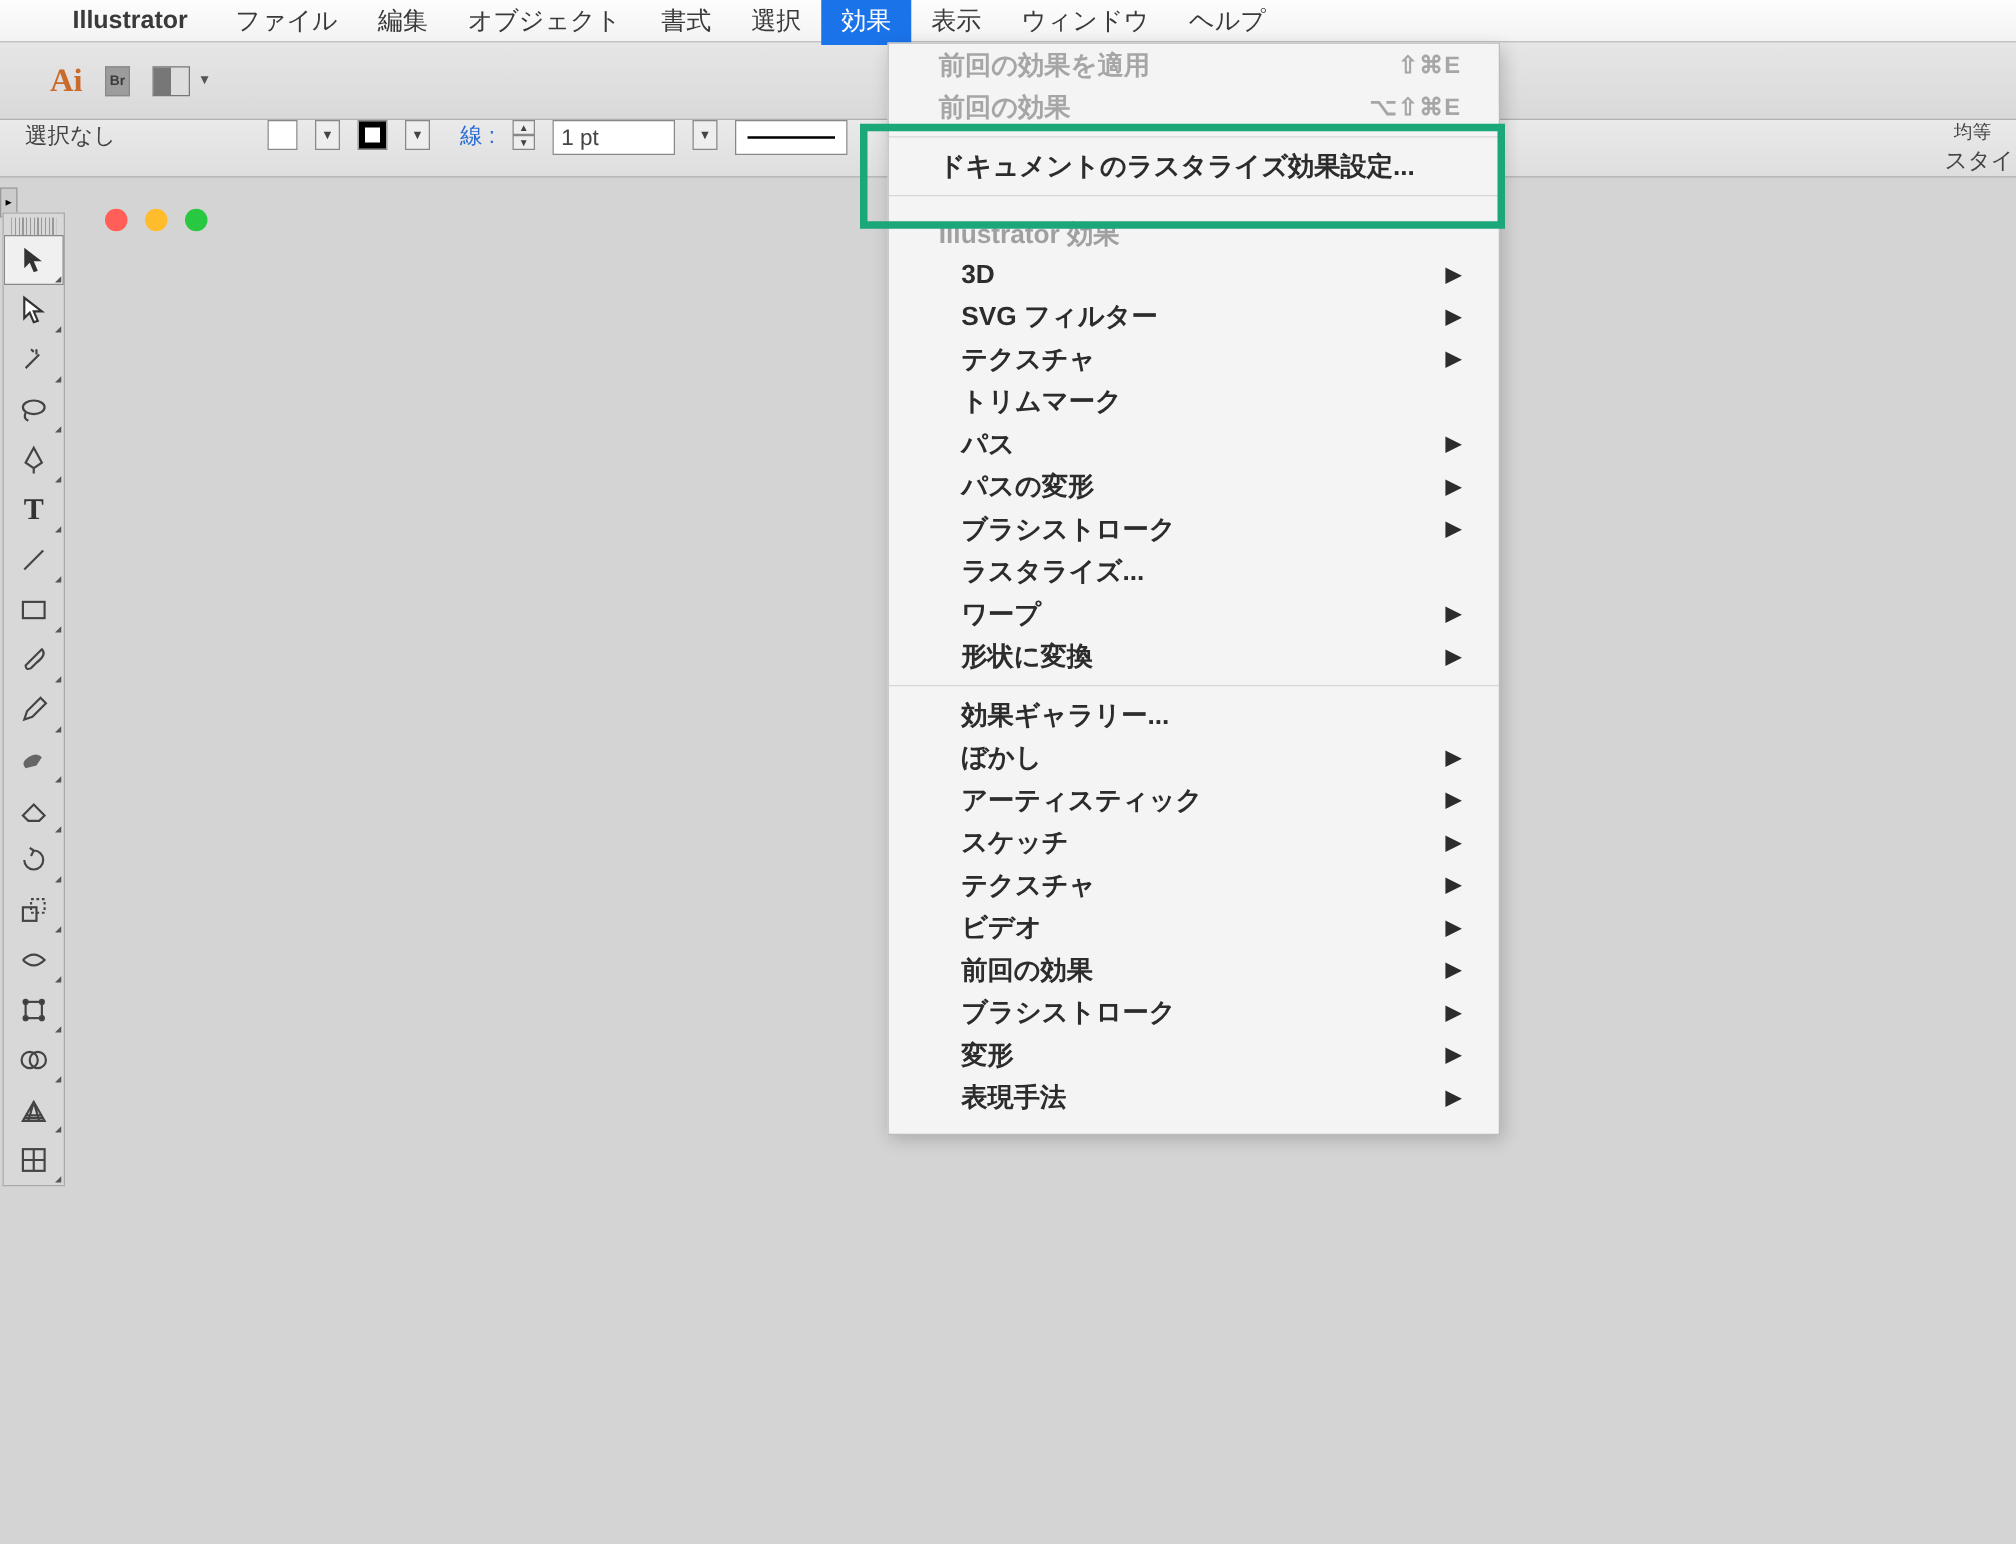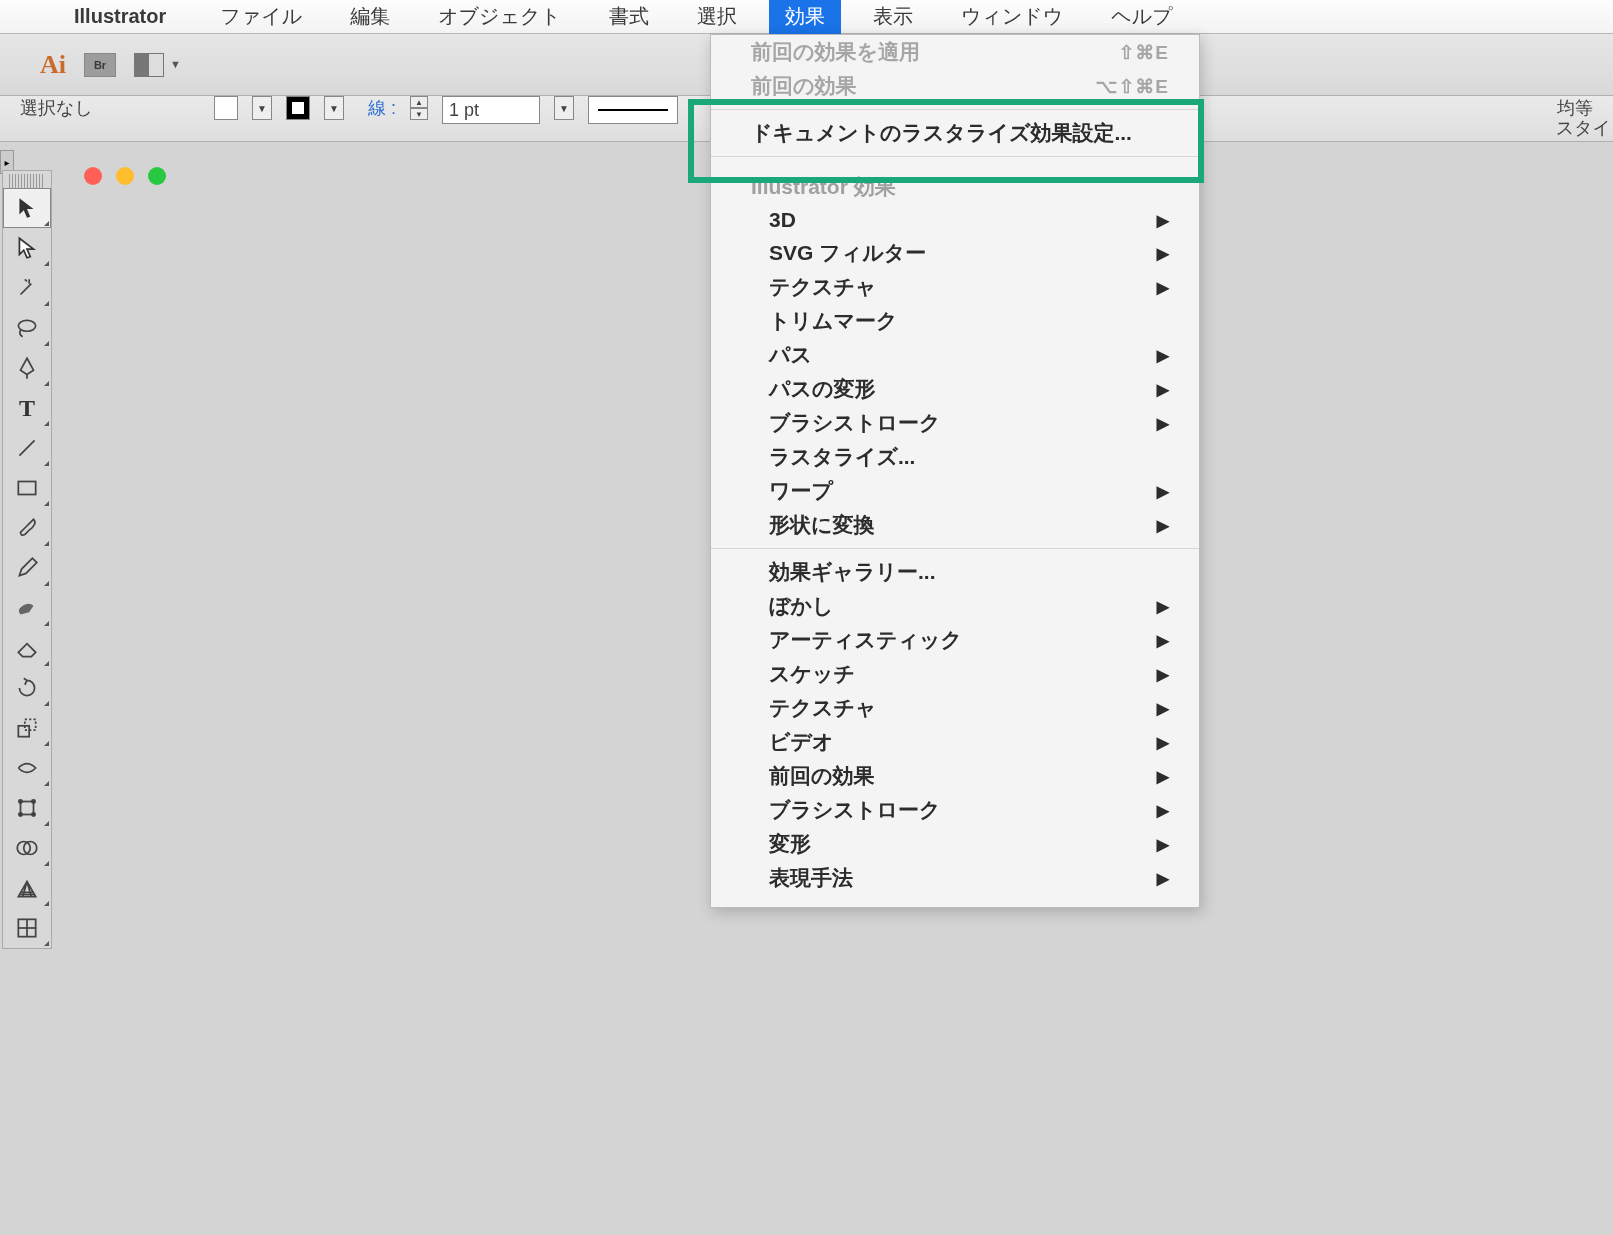--- a/index.html
+++ b/index.html
@@ -1,45 +1,45 @@
 <!DOCTYPE html>
 <html><head>
 <meta charset="utf-8">
 <style>
 * { margin: 0; padding: 0; box-sizing: border-box; font-family: -apple-system, "Hiragino Kaku Gothic ProN", "Helvetica Neue", sans-serif; }
 body { background: #d4d4d4; width: 1613px; height: 1235px; overflow: hidden; position: relative; }
 
 
-.menubar { background: linear-gradient(#fdfdfd, #f3f3f3); height: 34px; display: flex; align-items: center; padding-left: 30px; border-bottom: 1px solid #b8b8b8; font-size: 20px; color: #3a3a3a; gap: 16px; }
+.menubar { background: linear-gradient(#fdfdfd, #f3f3f3); height: 34px; display: flex; align-items: center; padding-left: 30px; border-bottom: 1px solid #b8b8b8; font-size: 20px; color: #3a3a3a; }
 .menubar .apple { font-size: 22px; margin-right: 28px; }
 .menubar .app-name { font-weight: 700; margin-right: 22px; }
 .menubar .mitem { padding: 6px 16px; cursor: default; }
 .menubar .mitem.active { background: #1a73e8; color: #fff; }
 
 
 .appbar { background: linear-gradient(#e6e6e6, #d9d9d9); height: 62px; display: flex; align-items: center; padding-left: 40px; gap: 18px; border-bottom: 1px solid #b0b0b0; }
 .ai-logo { font-family: Georgia, serif; font-weight: 700; font-size: 26px; color: #c96b2a; }
-.br-logo { width: 32px; height: 24px; background: #9c9c9c; display: flex; align-items: center; justify-content: center; font-size: 11px; font-weight: 700; color: #3a3a3a; border: 1px solid #888; }
+.br-logo { width: 20px; height: 24px; background: #9c9c9c; display: flex; align-items: center; justify-content: center; font-size: 11px; font-weight: 700; color: #3a3a3a; border: 1px solid #888; }
 .panel-icon { width: 30px; height: 24px; background: linear-gradient(to right, #777 50%, #ddd 50%); border: 1px solid #777; position: relative; }
 .panel-icon::after { content: "▼"; position: absolute; right: -18px; top: 4px; font-size: 11px; color: #555; }
 
 
 .controlbar { background: linear-gradient(#eaeaea, #dedede); height: 46px; display: flex; align-items: flex-start; padding: 0 20px; gap: 14px; border-bottom: 1px solid #b0b0b0; font-size: 18px; color: #444; }
 .sel-status { min-width: 180px; }
 .swatch { width: 24px; height: 24px; border: 1px solid #888; }
 .swatch.white { background: #fff; }
 .swatch.stroke { background: #fff; box-shadow: inset 0 0 0 5px #000; }
 .dd-btn { width: 20px; height: 24px; border: 1px solid #888; background: #eee; display: flex; align-items: center; justify-content: center; font-size: 10px; }
 .stroke-lbl { color: #2a6cd6; margin-left: 10px; }
 .spin { display: flex; flex-direction: column; }
 .spin div { width: 18px; height: 12px; border: 1px solid #888; background: #eee; font-size: 8px; display: flex; align-items: center; justify-content: center; }
 .pt-field { width: 98px; height: 28px; border: 1px solid #888; background: #fff; padding: 0 6px; font-size: 18px; display: flex; align-items: center; }
 .line-prev { width: 90px; height: 28px; border: 1px solid #888; background: #fff; display: flex; align-items: center; justify-content: center; }
 .line-prev::before { content: ""; width: 70px; height: 2px; background: #000; }
-.trailing { margin-left: auto; font-size: 18px; }
+.trailing { margin-left: auto; font-size: 15px; }
 
 
 .expand-tab { position: absolute; left: 0; top: 150px; width: 14px; height: 24px; background: #ccc; border: 1px solid #999; font-size: 10px; display: flex; align-items: center; justify-content: center; }
 
 
 .toolpal { position: absolute; left: 2px; top: 170px; width: 50px; background: #d8d8d8; border: 1px solid #aaa; }
 .toolpal .grip { height: 14px; background: repeating-linear-gradient(90deg, #999 0 1px, transparent 1px 3px); margin: 3px 6px 0; }
 .toolpal .tool { width: 48px; height: 40px; display: flex; align-items: center; justify-content: center; font-size: 22px; color: #333; cursor: default; position: relative; }
 .toolpal .tool.sel { background: #f0f0f0; box-shadow: inset 0 0 0 1px #888; }
 .toolpal .tool .tri { position: absolute; right: 2px; bottom: 2px; width: 0; height: 0; border-left: 5px solid transparent; border-bottom: 5px solid #555; }

